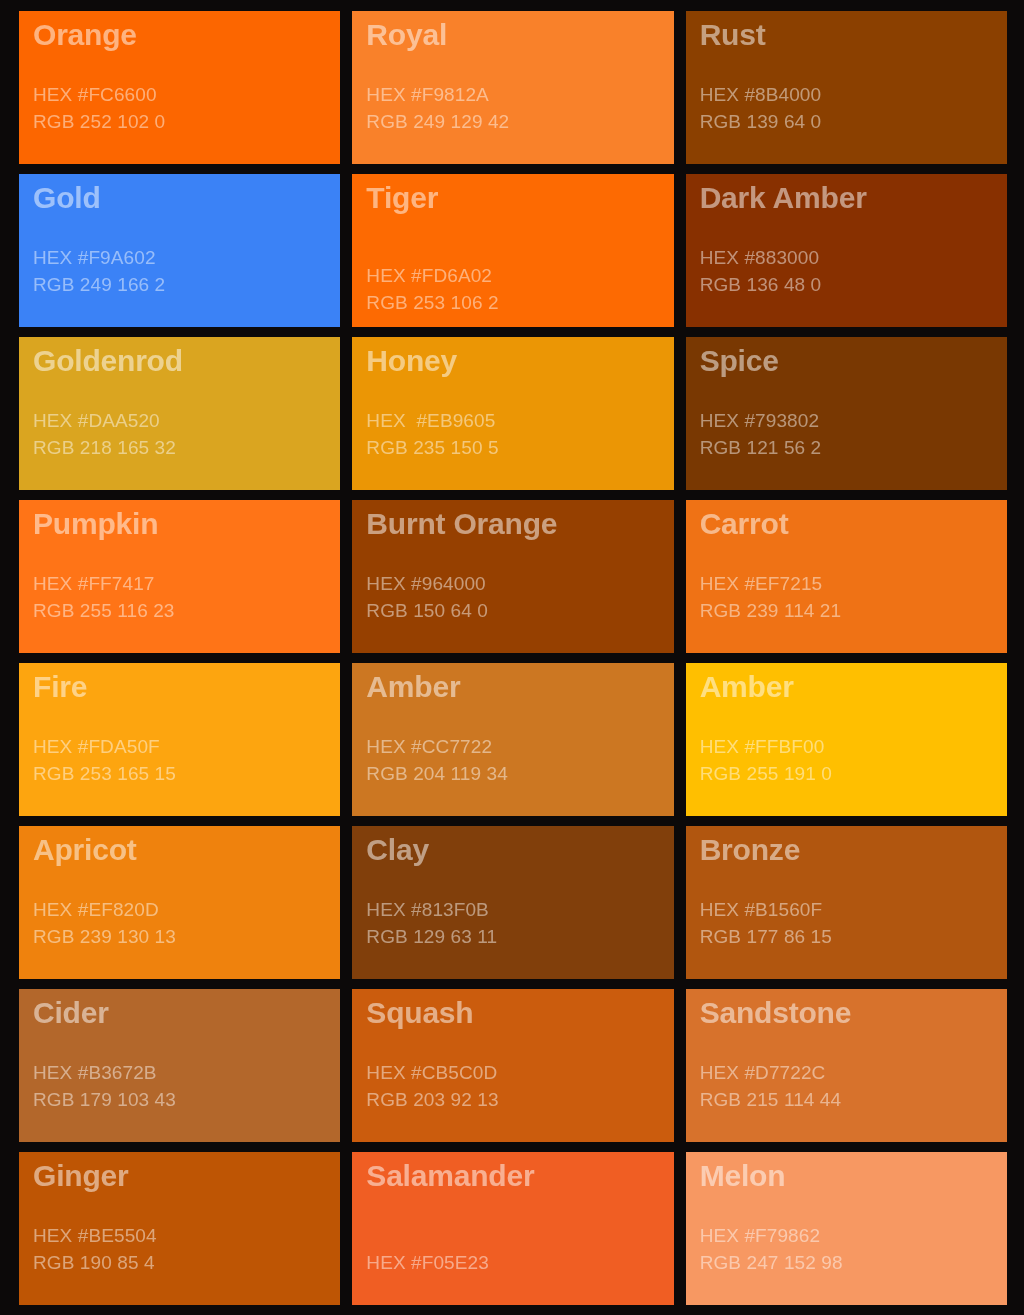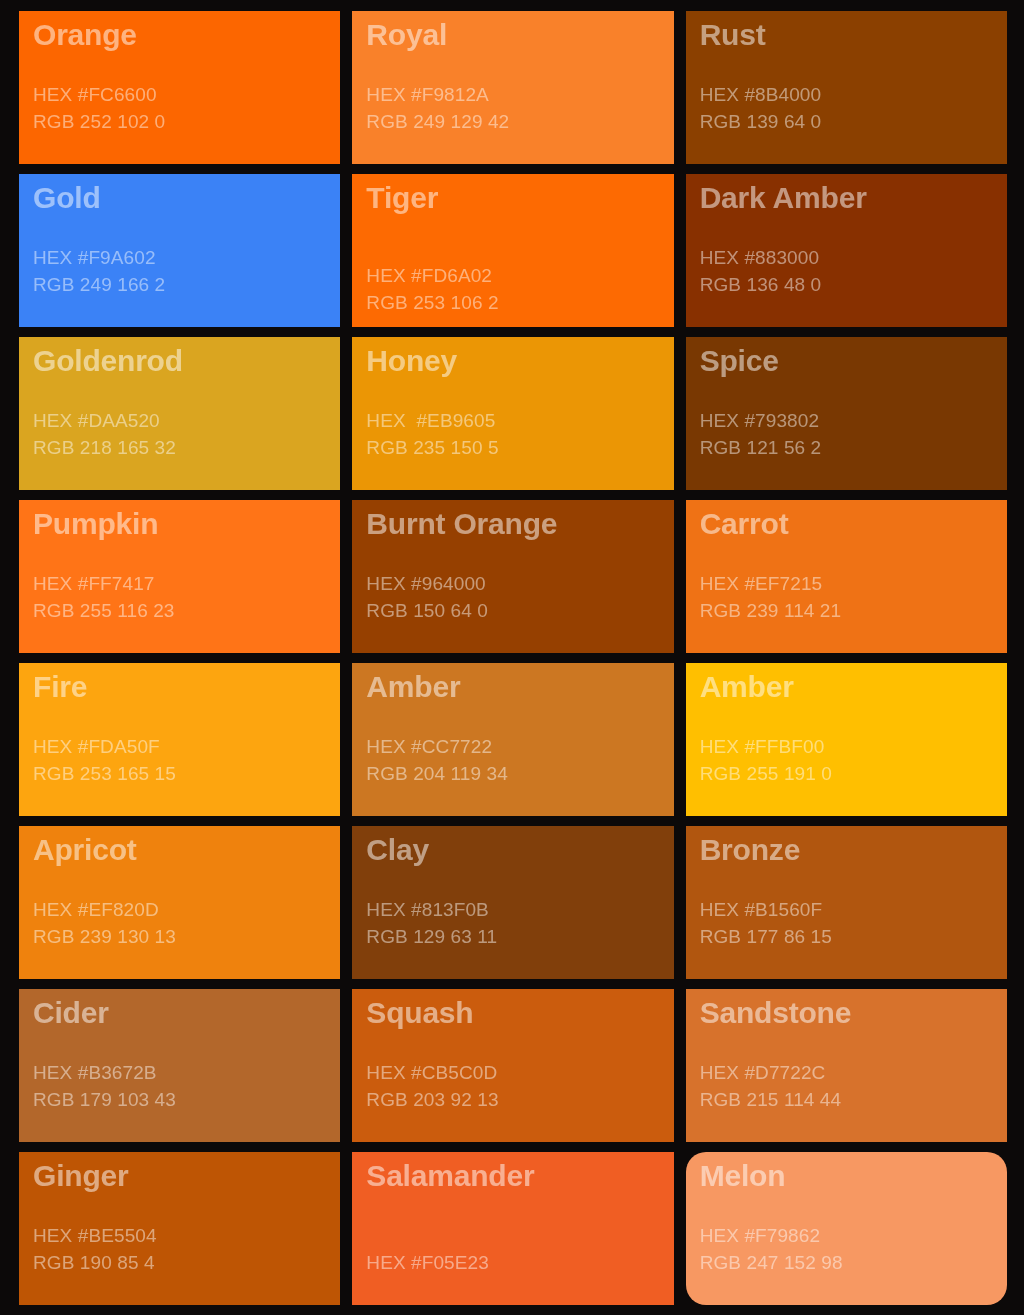--- a/index.html
+++ b/index.html
@@ -220,20 +220,20 @@
         <div class="swatch-hex">HEX #BE5504</div>
         <div class="swatch-rgb">RGB 190 85 4</div>
       </div>
     </div>
     <div class="swatch" style="background: rgb(240, 94, 35);">
       <div class="swatch-name">Salamander</div>
       <div class="swatch-meta">
         <div class="swatch-hex">HEX #F05E23</div>
       </div>
     </div>
-    <div class="swatch" style="background: rgb(247, 152, 98); border-radius: 20px;">
+    <div class="swatch" style="background: rgb(247, 152, 98);">
       <div class="swatch-name">Melon</div>
       <div class="swatch-meta">
         <div class="swatch-hex">HEX #F79862</div>
         <div class="swatch-rgb">RGB 247 152 98</div>
       </div>
     </div>
   </div>
 
 </body></html>

